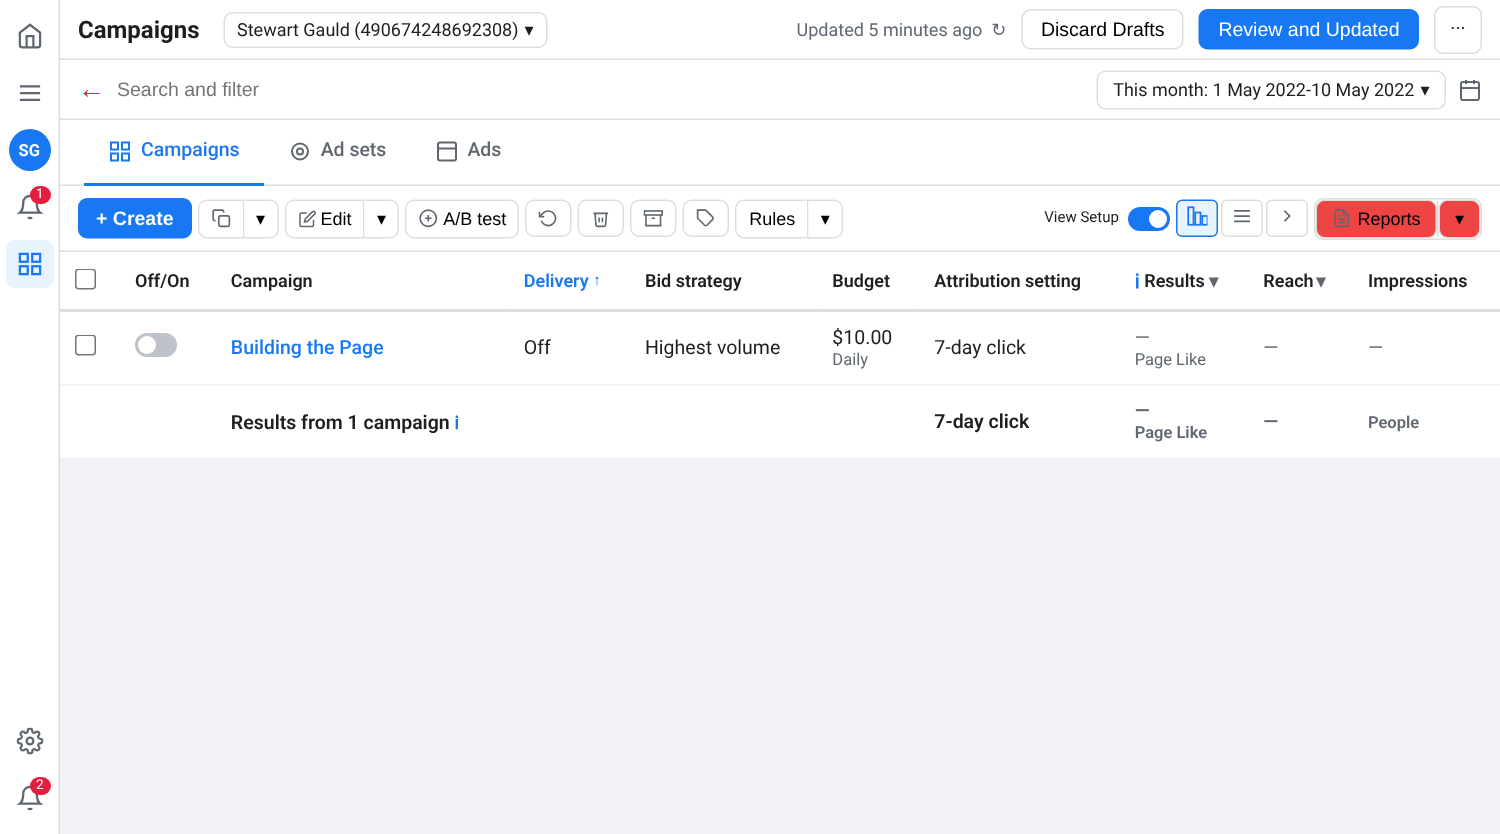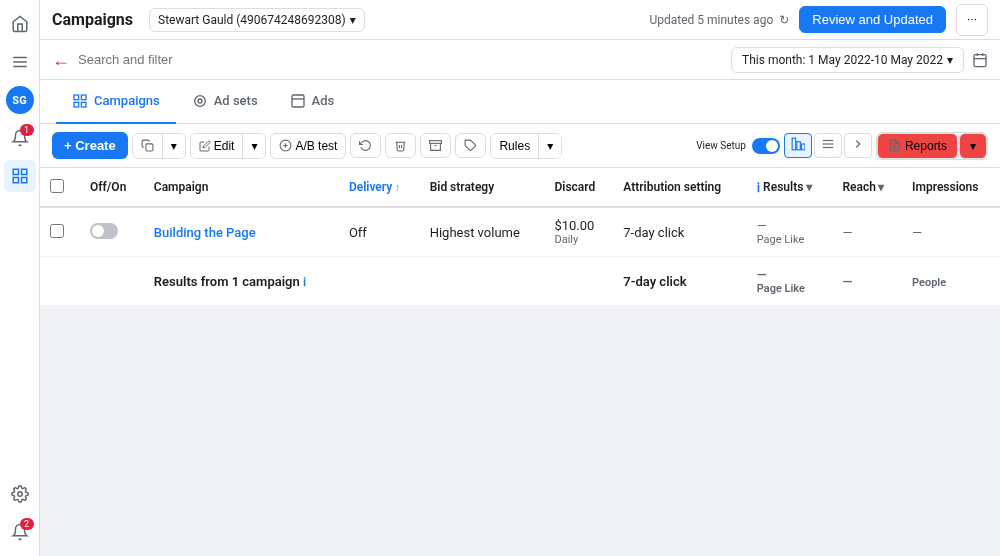--- a/index.html
+++ b/index.html
@@ -156,20 +156,21 @@
   <span class="top-title">Campaigns</span>
   <div class="account-select">
     <span>Stewart Gauld (490674248692308)</span>
     <span>▾</span>
   </div>
   <div class="top-spacer"></div>
   <div class="top-status">
     <span>Updated 5 minutes ago</span>
     <span style="cursor:pointer;">↻</span>
   </div>
+  <button class="top-btn">Discard Drafts</button>
   <button class="top-btn primary">Review and Updated</button>
   <div class="top-btn-more">
     <span>···</span>
   </div>
 </div>
 
 <div class="search-bar">
   <span class="search-arrow">←</span>
   <input class="search-input" type="text" placeholder="Search and filter" style="">
   <div class="date-filter">
@@ -339,21 +340,21 @@
           </th>
           <th>Off/On</th>
           <th>Campaign</th>
           <th>
             <span class="delivery-header">
               <span>Delivery</span>
               <span class="sort-arrow">↑</span>
             </span>
           </th>
           <th>Bid strategy</th>
-          <th>Discard</th>
+          <th>Budget</th>
           <th>
             <span>Attribution setting</span>
           </th>
           <th>
             <span style="display:flex;align-items:center;gap:3px;">
               <span style="color:#1877f2;font-size:13px;">ℹ</span>
               <span>Results</span>
               <span style="color:#606770;">▾</span>
             </span>
           </th>

